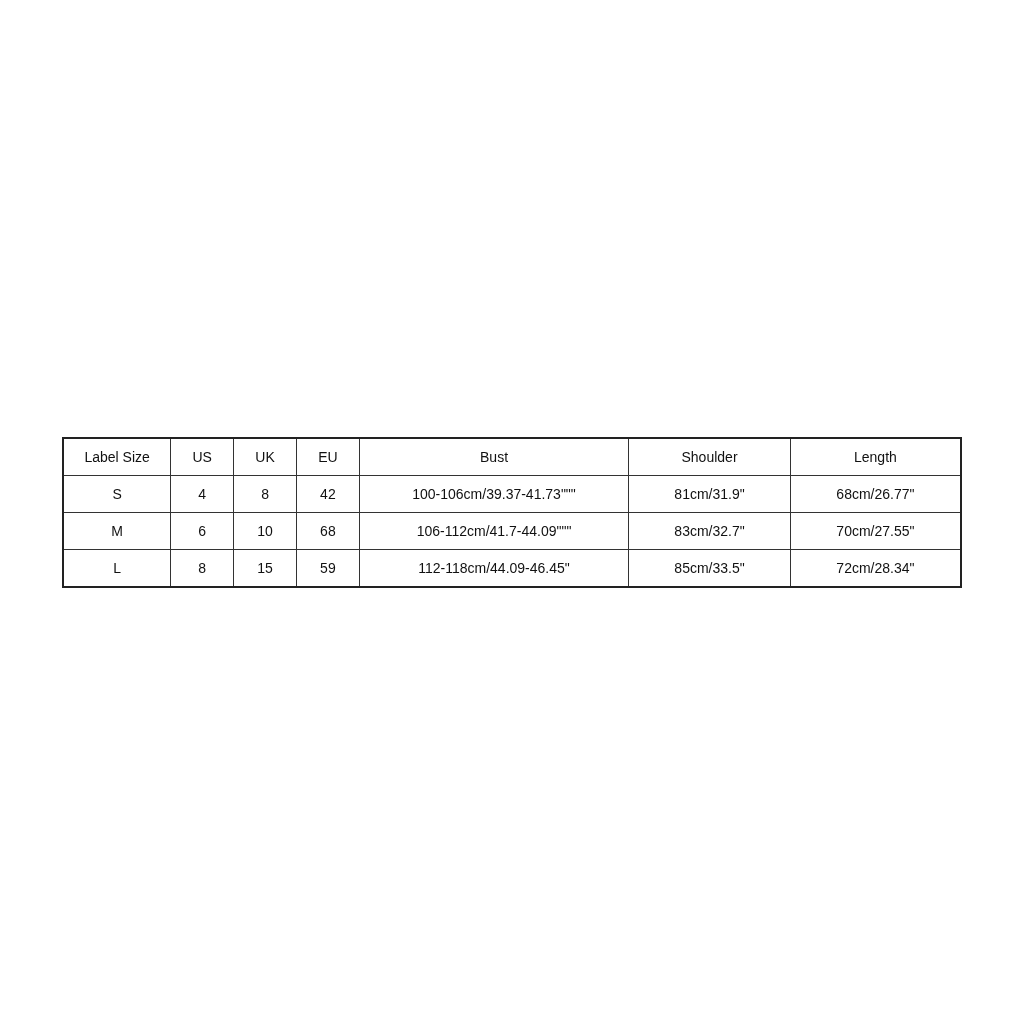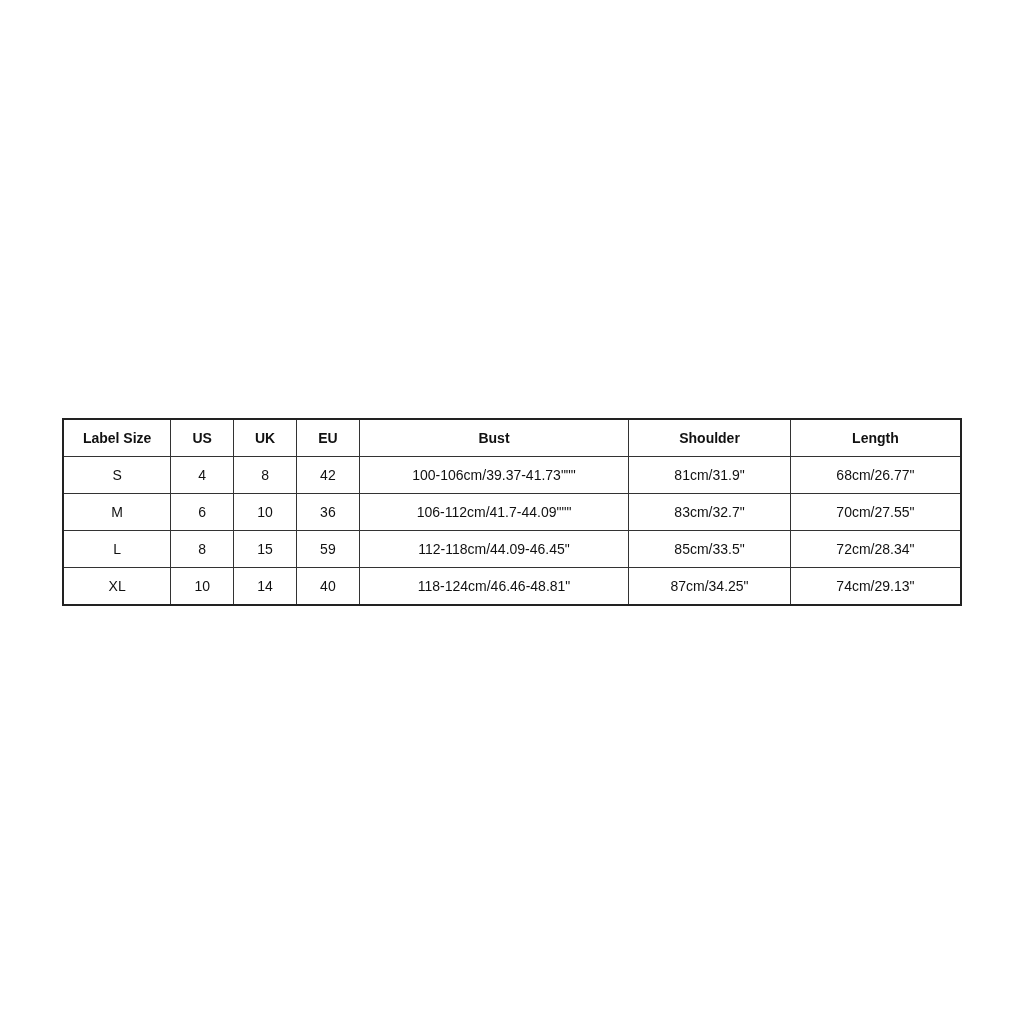--- a/index.html
+++ b/index.html
@@ -30,21 +30,21 @@
 
     th, td {
       border: 1px solid #333;
       padding: 10px 8px;
       text-align: center;
       font-size: 14px;
       color: #111;
     }
 
     th {
-      font-weight: bold;
+      font-weight: normal;
       background: #ffffff;
     }
 
     td {
       font-weight: normal;
     }
 
     .col-label { width: 12%; }
     .col-us    { width: 7%; }
     .col-uk    { width: 7%; text-align: center; }
@@ -76,38 +76,29 @@
           <td>8</td>
           <td>42</td>
           <td>100-106cm/39.37-41.73"""</td>
           <td>81cm/31.9"</td>
           <td>68cm/26.77"</td>
         </tr>
         <tr>
           <td>M</td>
           <td>6</td>
           <td>10</td>
-          <td>36</td>
+          <td>68</td>
           <td>106-112cm/41.7-44.09"""</td>
           <td>83cm/32.7"</td>
           <td>70cm/27.55"</td>
         </tr>
         <tr>
           <td>L</td>
           <td>8</td>
           <td>15</td>
           <td>59</td>
           <td>112-118cm/44.09-46.45"</td>
           <td>85cm/33.5"</td>
           <td>72cm/28.34"</td>
         </tr>
-        <tr>
-          <td>XL</td>
-          <td>10</td>
-          <td>14</td>
-          <td>40</td>
-          <td>118-124cm/46.46-48.81"</td>
-          <td>87cm/34.25"</td>
-          <td>74cm/29.13"</td>
-        </tr>
       </tbody>
   </table>
 </div>
 
 </body></html>

